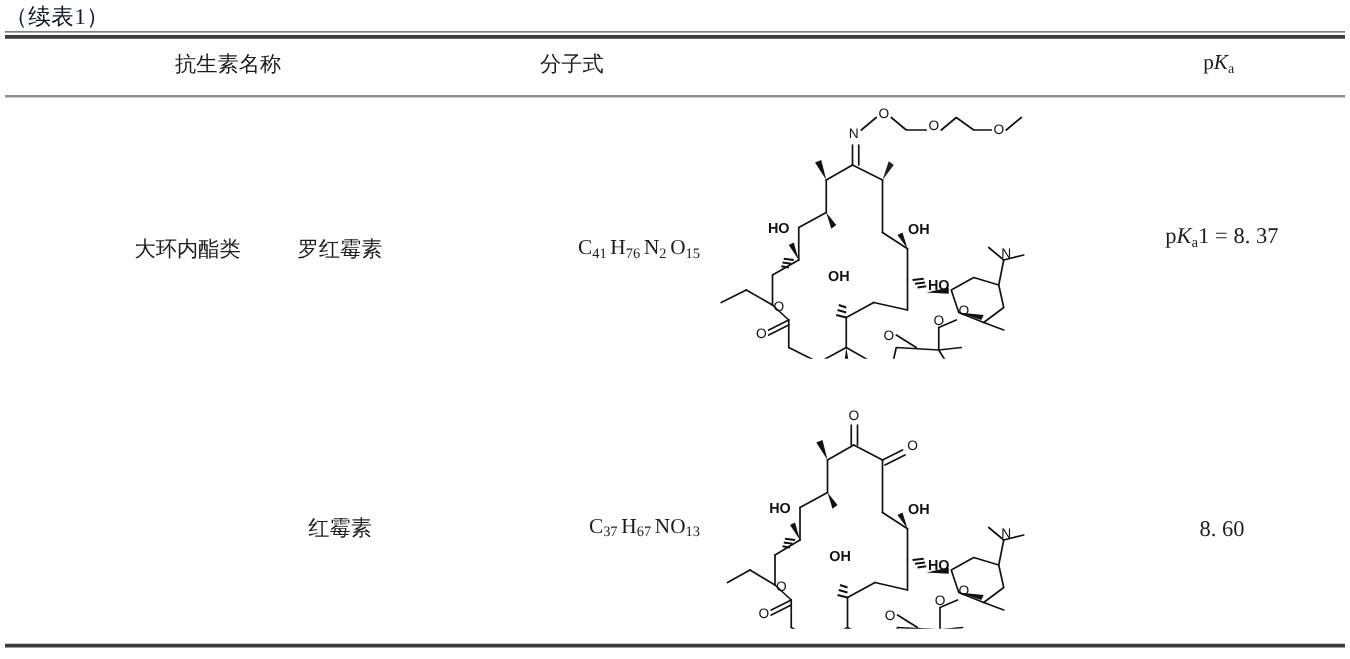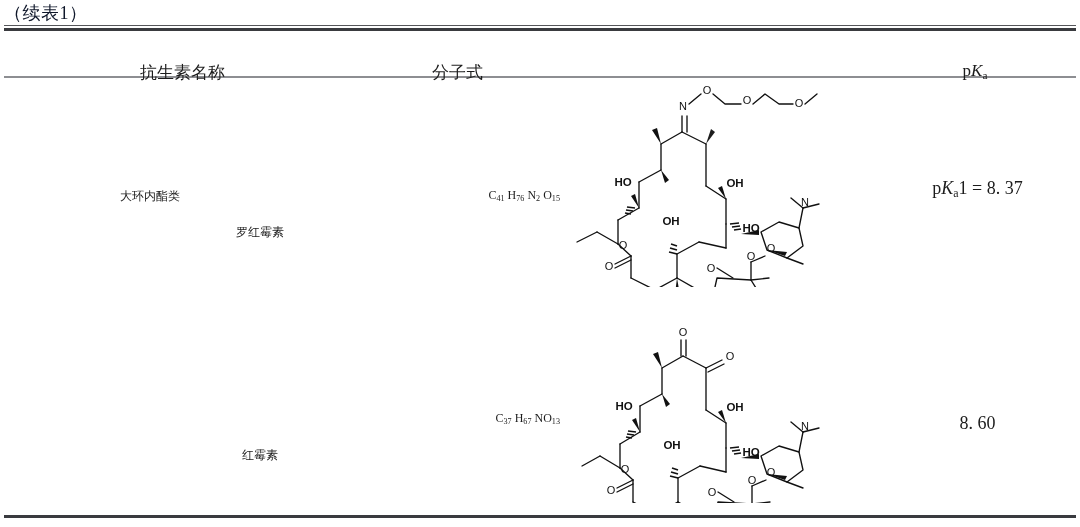--- a/index.html
+++ b/index.html
@@ -57,45 +57,44 @@
     background: #3a3b3f;
   }
   
   .hdr {
     position: absolute;
     top: 40px;
     font-size: 17px;
     text-align: center;
     color: #1c1c1c;
     white-space: nowrap;
-    margin-top: 21px;
   }
   .hdr-name   { left: 100px; width: 165px; }
   .hdr-form   { left: 375px; width: 165px; }
   .hdr-struct { left: 630px; width: 165px; }
   .hdr-pka    { left: 900px; width: 150px; }
 
   .pka-sym { font-style: normal; }
   .pka-sym i { font-style: italic; }
   .pka-sym sub {
     font-size: 0.66em;
     font-style: normal;
     vertical-align: -0.28em;
   }
 
   
   .cell {
     position: absolute;
     text-align: center;
-    font-size: 12px;
+    font-size: 17px;
     color: #1c1c1c;
     white-space: nowrap;
   }
   .cell-class  { left: 0px;   width: 300px; }
-  .cell-drug   { left: 160px; width: 200px; margin-top: 36px; }
+  .cell-drug   { left: 172px; width: 200px; }
   .cell-form   { left: 360px; width: 200px; text-align: right; }
   .cell-pka    { left: 885px; width: 185px; font-size: 18px; line-height: 1.42; }
 
   .formula sub {
     font-size: 0.68em;
     vertical-align: -0.26em;
   }
   .formula .sp { display: inline-block; width: 3px; }
 
   

